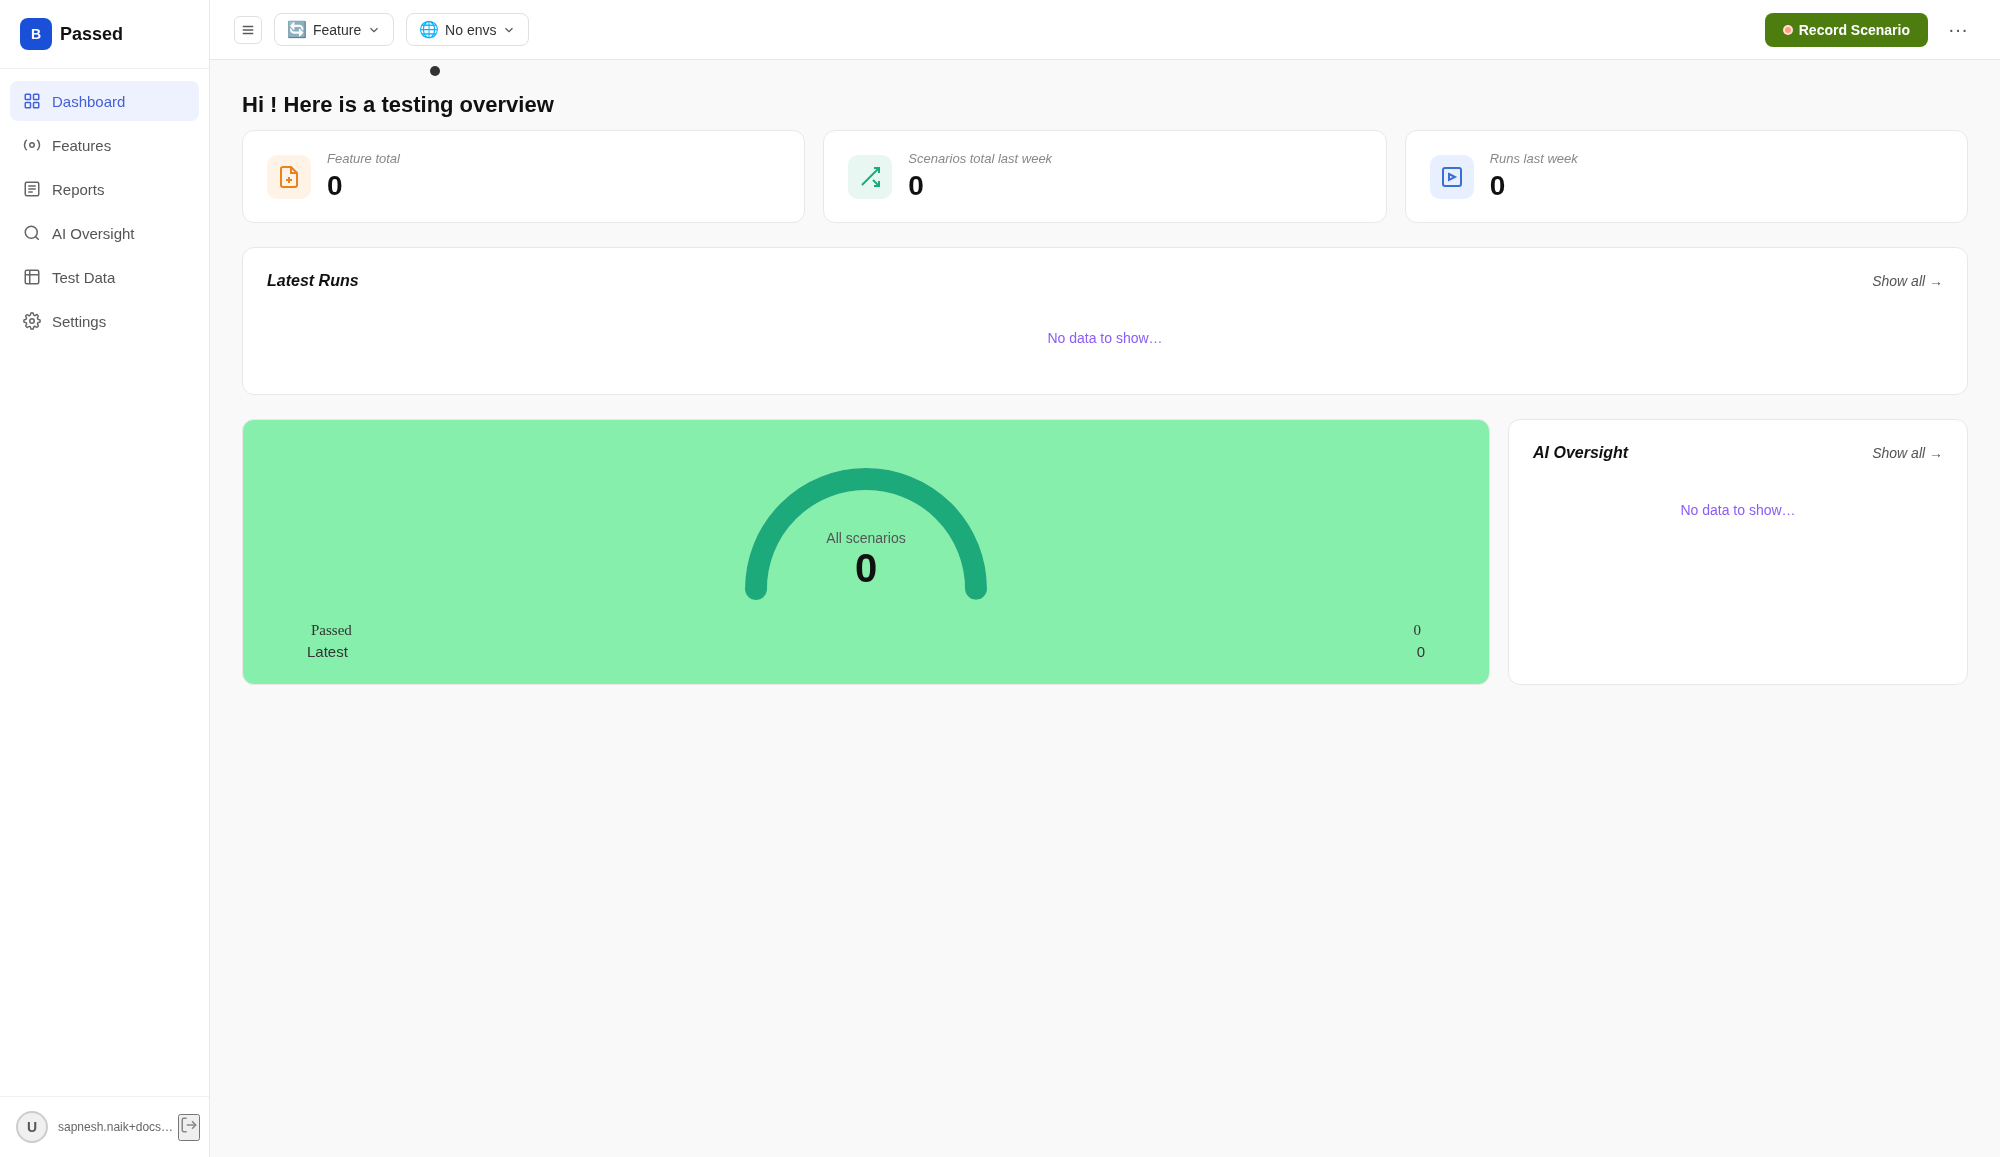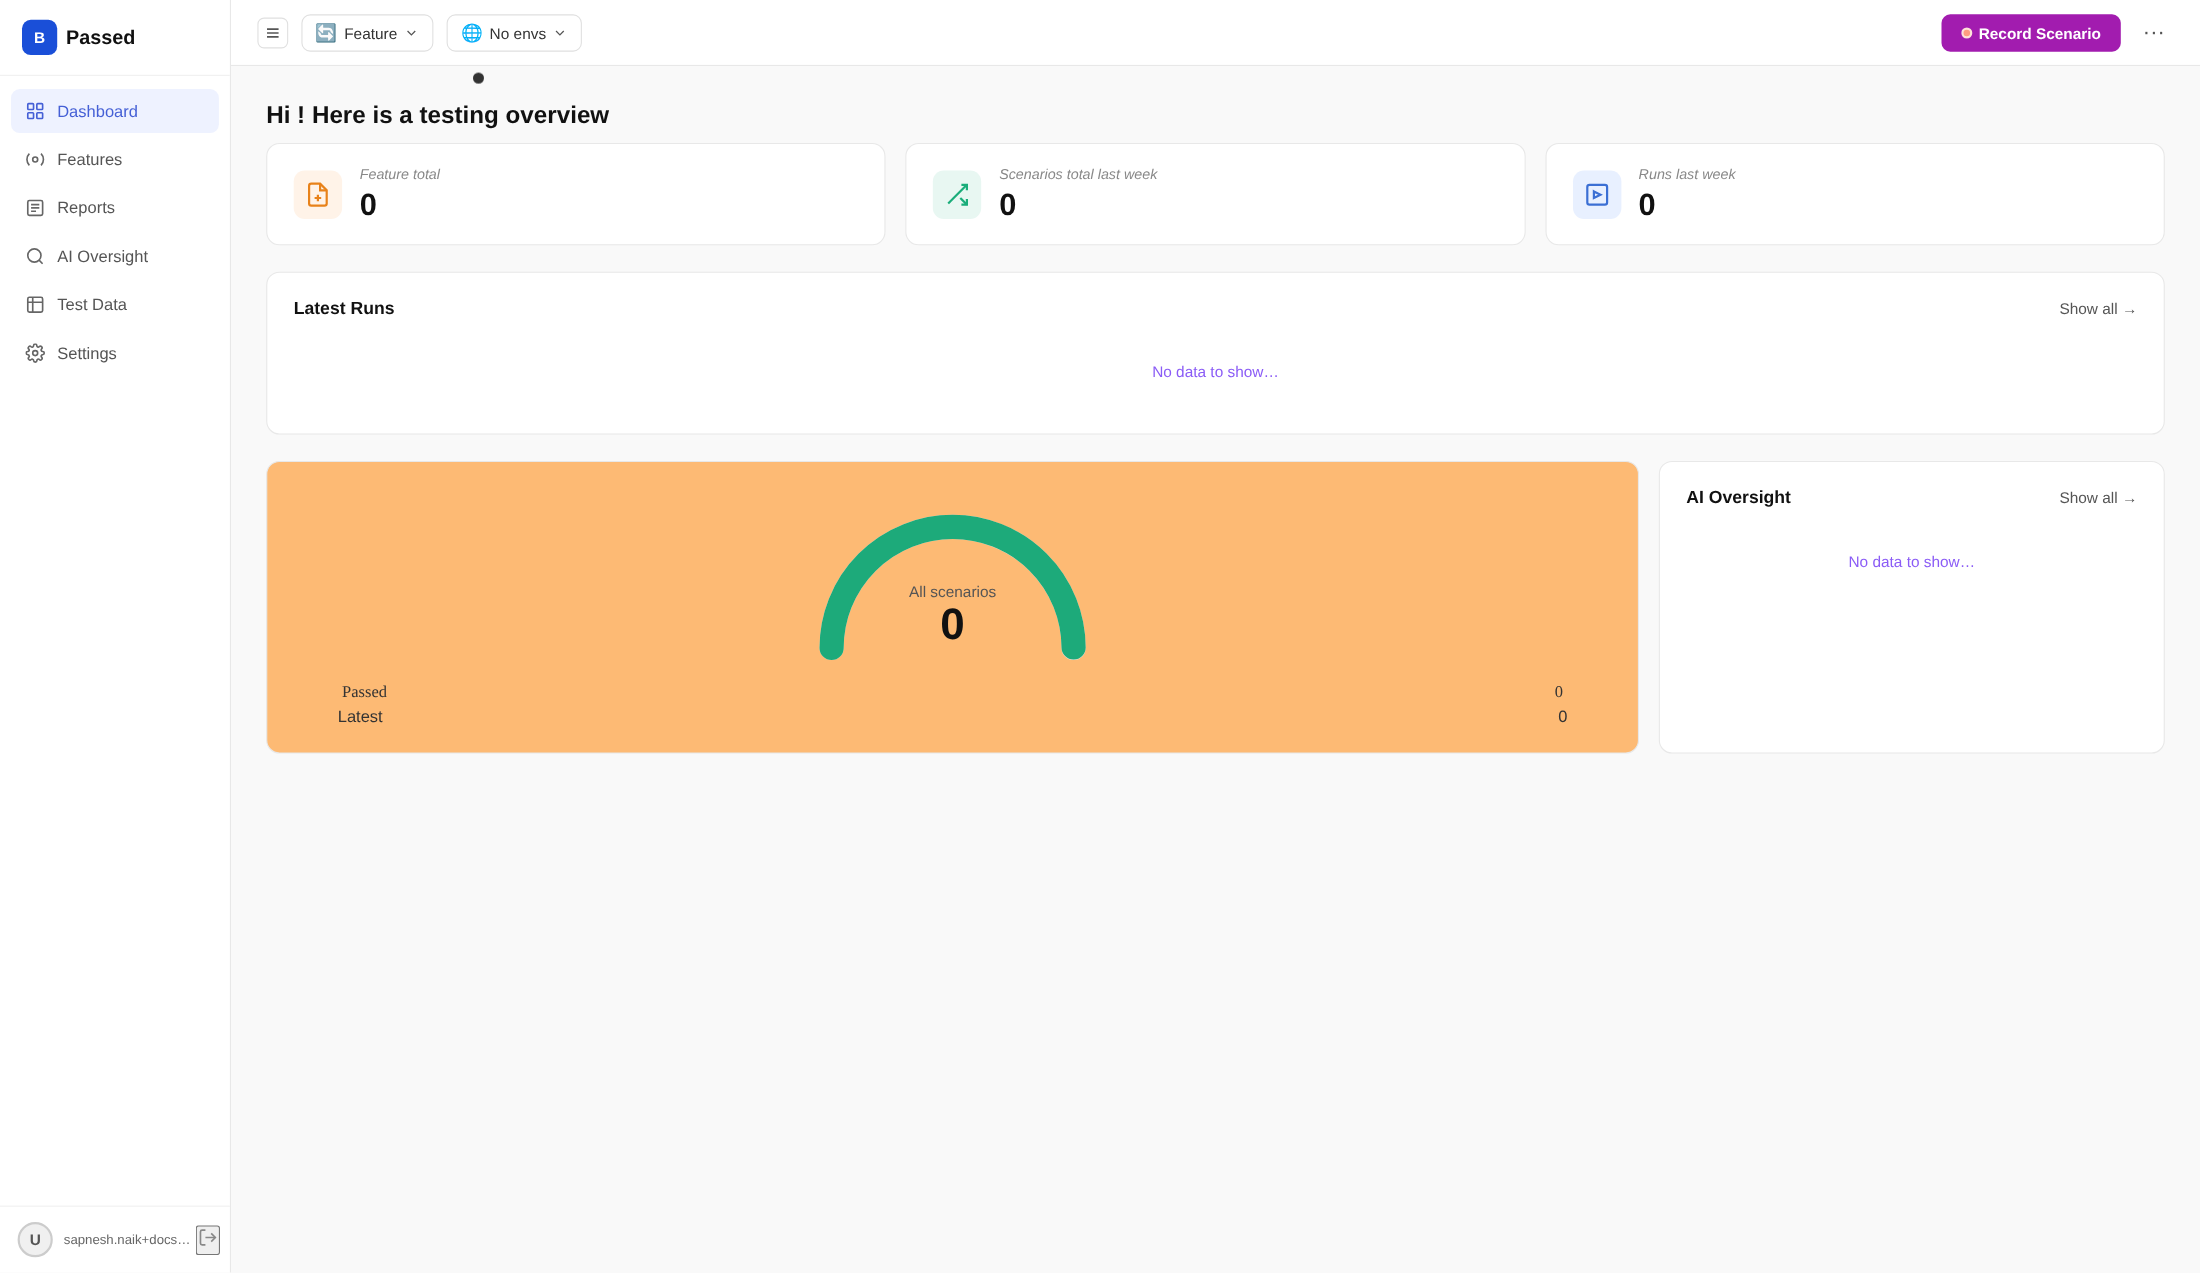--- a/index.html
+++ b/index.html
@@ -92,21 +92,21 @@
     .env-selector {
       display: flex; align-items: center; gap: 6px;
       padding: 6px 12px;
       border: 1px solid #e0e0e0;
       border-radius: 8px;
       cursor: pointer;
       font-size: 14px; color: #333;
       background: #fff;
     }
     .record-btn {
-      background: #a21caf;
+      background: #4d7c0f;
       color: white;
       border: none;
       border-radius: 8px;
       padding: 9px 18px;
       font-size: 14px;
       font-weight: 600;
       cursor: pointer;
       display: flex; align-items: center; gap: 6px;
     }
     .more-btn {
@@ -144,32 +144,32 @@
     .stat-value { font-size: 28px; font-weight: 700; color: #111; }
 
     
     .latest-runs-card {
       background: #fff;
       border: 1px solid #e8e8e8;
       border-radius: 12px;
       padding: 24px;
       margin-bottom: 24px;
     }
-    .card-header { display: flex; justify-content: space-between; align-items: flex-start; margin-bottom: 16px; }
+    .card-header { display: flex; justify-content: space-between; align-items: center; margin-bottom: 16px; font-style: italic; }
     .card-title { font-size: 16px; font-weight: 700; color: #111; }
     .show-all-link { font-size: 14px; color: #555; cursor: pointer; display: flex; align-items: center; gap: 4px; }
     .no-data { text-align: center; color: #8b5cf6; font-size: 14px; padding: 24px 0; }
 
     
     .bottom-row { display: flex; gap: 18px; }
 
     
     .gauge-card {
       flex: 1;
-      background: #fdba74;
+      background: #86efac;
       border: 1px solid #e8e8e8;
       border-radius: 12px;
       padding: 24px;
       display: flex;
       flex-direction: column;
       align-items: center;
     }
     .gauge-wrapper { position: relative; width: 280px; height: 160px; margin-bottom: 10px; }
     .gauge-svg { width: 280px; height: 160px; }
     .gauge-center-text {

